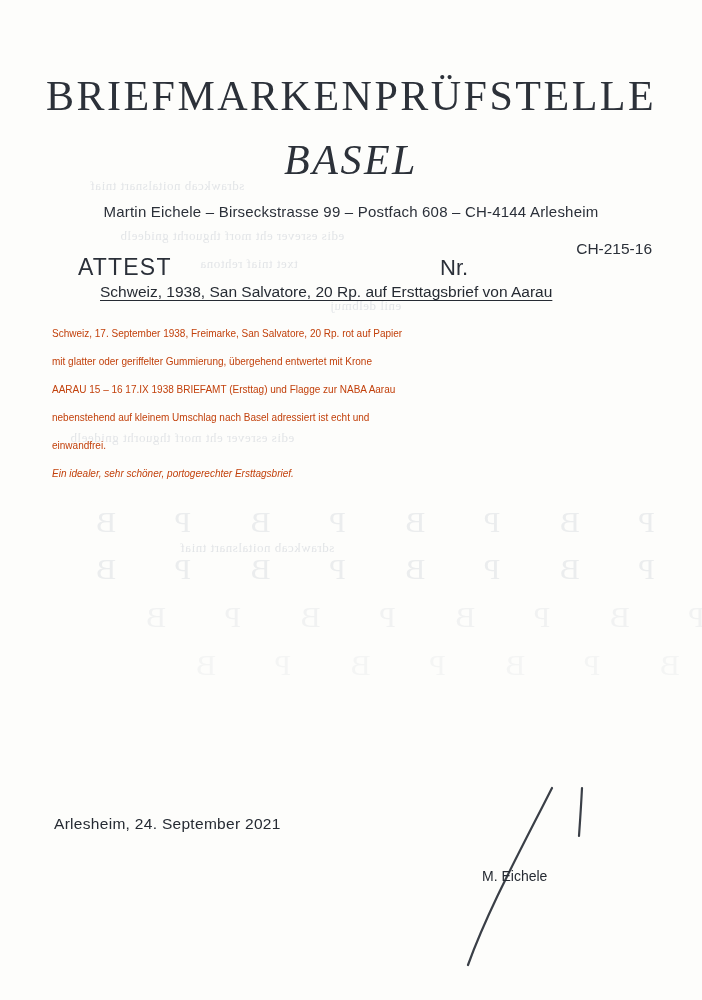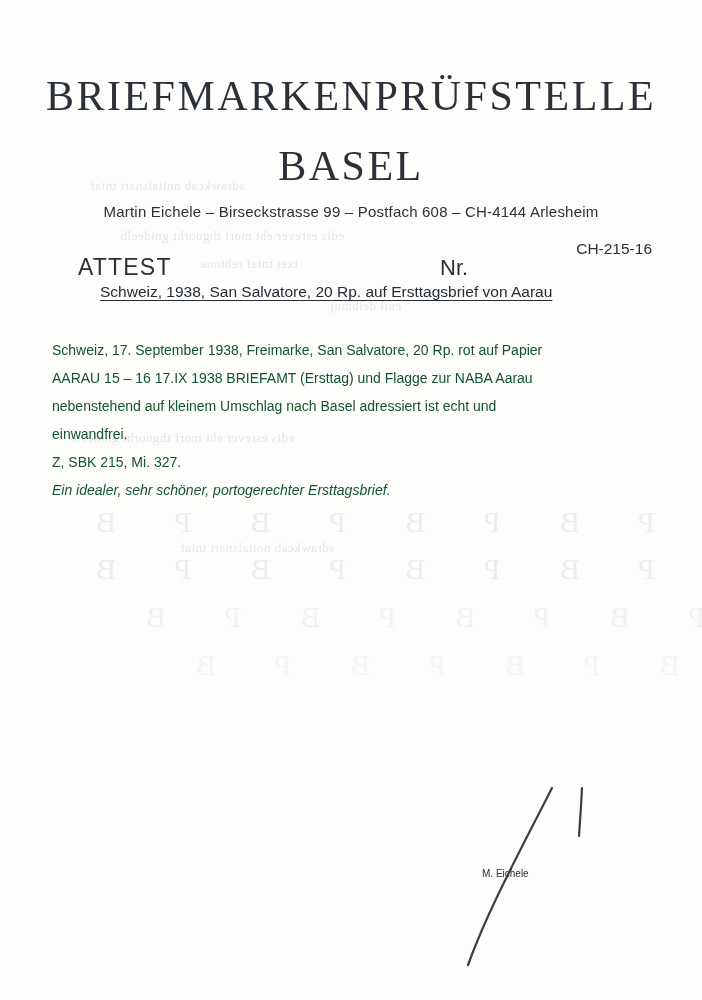--- a/index.html
+++ b/index.html
@@ -53,22 +53,23 @@
     font-family: "Liberation Serif", serif;
     font-weight: 400;
     letter-spacing: 2.5px;
     color: #2c3139;
   }
   .title-line1 {
     top: 72px;
     font-size: 42px;
   }
   .title-line2 {
-    top: 142px;
+    top: 136px;
     font-size: 42px;
+    font-style: italic;
   }
 
   .address-line {
     position: absolute;
     top: 203px;
     left: 0;
     right: 0;
     text-align: center;
     font-size: 15px;
     color: #2b3039;
@@ -105,26 +106,26 @@
     left: 52px;
     font-size: 15.5px;
     color: #262b33;
     text-decoration: underline;
     text-underline-offset: 3px;
     margin-left: 48px;
   }
 
   .body-text {
     position: absolute;
-    top: 336px;
+    top: 320px;
     left: 52px;
     width: 600px;
-    font-size: 14px;
+    font-size: 10px;
     line-height: 28px;
-    color: #14532d;
+    color: #c2410c;
   }
   .body-text p {
     margin: 0;
   }
   .catalog-line {
     margin-top: 2px;
   }
   .italic-line {
     font-style: italic;
     margin-top: 4px;
@@ -136,21 +137,21 @@
     left: 54px;
     font-size: 15.5px;
     letter-spacing: 0.3px;
     color: #262b33;
   }
 
   .signature-name {
     position: absolute;
     top: 868px;
     left: 482px;
-    font-size: 10px;
+    font-size: 14px;
     color: #262b33;
   }
 
   .signature-mark {
     position: absolute;
     top: 760px;
     left: 440px;
     width: 180px;
     height: 210px;
     pointer-events: none;
@@ -177,27 +178,28 @@
   <div class="address-line">Martin Eichele – Birseckstrasse 99 – Postfach 608 – CH-4144 Arlesheim</div>
 
   <div class="ref-number">CH-215-16</div>
   <div class="attest-word">ATTEST</div>
   <div class="nr-word">Nr.</div>
 
   <div class="subject">Schweiz, 1938, San Salvatore, 20 Rp. auf Ersttagsbrief von Aarau</div>
 
   <div class="body-text">
     <p>Schweiz, 17. September 1938, Freimarke, San Salvatore, 20 Rp. rot auf Papier</p>
+    <p>mit glatter oder geriffelter Gummierung, übergehend entwertet mit Krone</p>
     <p>AARAU 15 – 16 17.IX 1938 BRIEFAMT (Ersttag) und Flagge zur NABA Aarau</p>
     <p>nebenstehend auf kleinem Umschlag nach Basel adressiert ist echt und</p>
     <p>einwandfrei.</p>
-    <p class="catalog-line">Z, SBK 215, Mi. 327.</p>
     <p class="italic-line">Ein idealer, sehr schöner, portogerechter Ersttagsbrief.</p>
   </div>
 
+  <div class="place-date">Arlesheim,  24. September  2021</div>
 
   <svg class="signature-mark" viewBox="0 0 180 210">
     <path d="M28 205 C 48 150, 78 95, 112 28" stroke="#3a3f47" stroke-width="2.2" fill="none" stroke-linecap="round"></path>
     <path d="M142 28 C 141 48, 140 62, 139 76" stroke="#3a3f47" stroke-width="2.2" fill="none" stroke-linecap="round"></path>
   </svg>
 
   <div class="signature-name">M. Eichele</div>
 
 </div>
 

